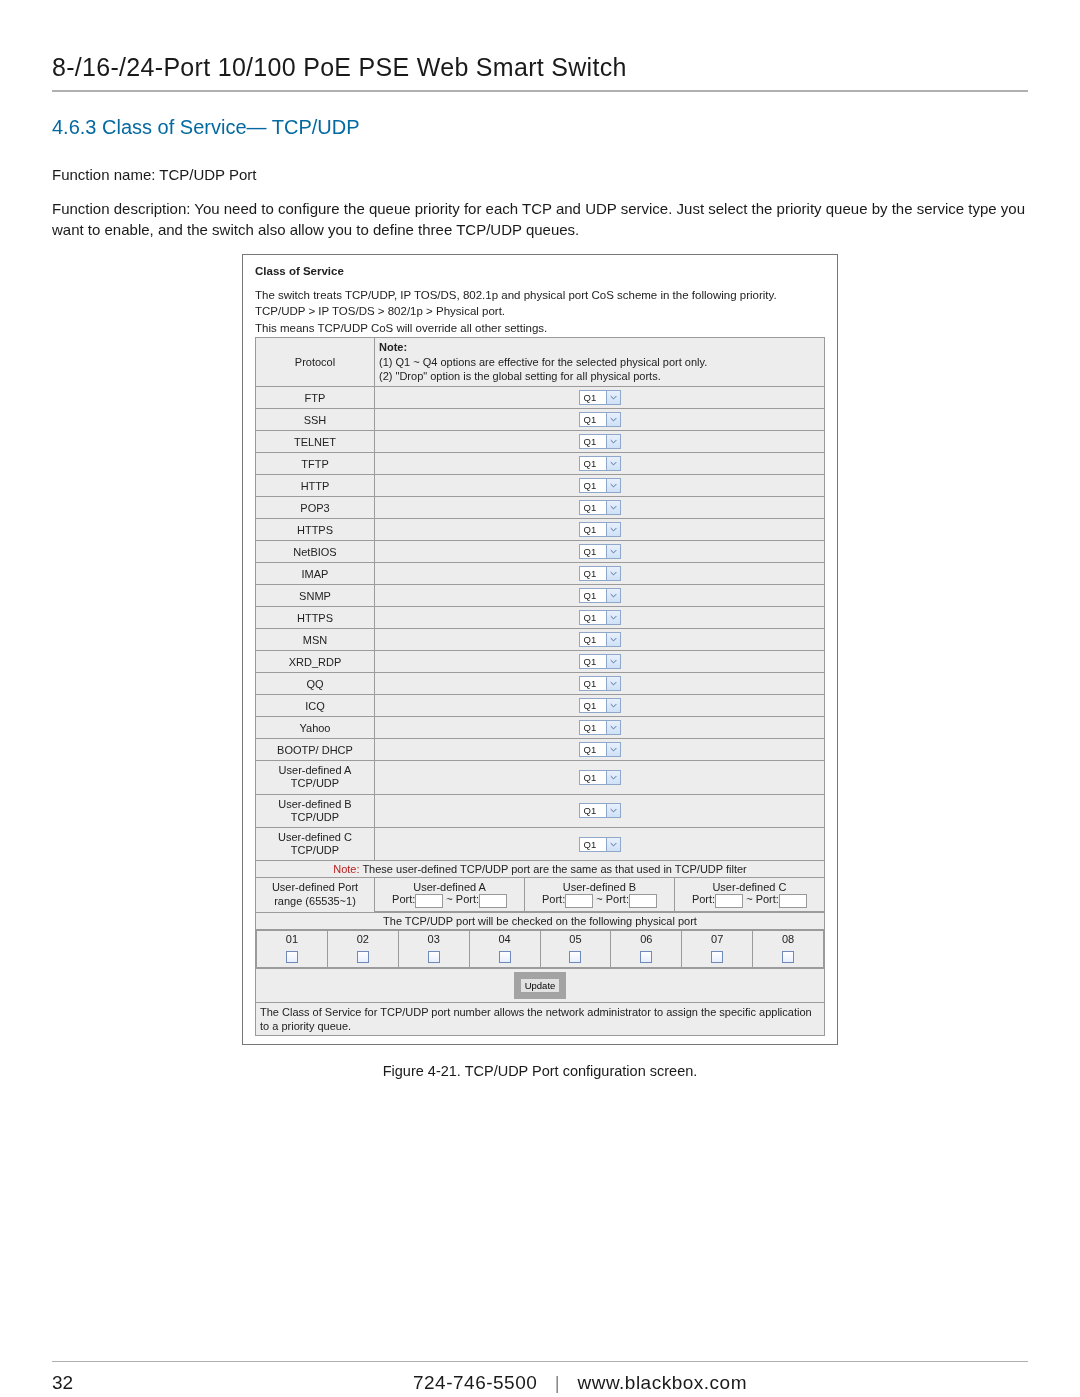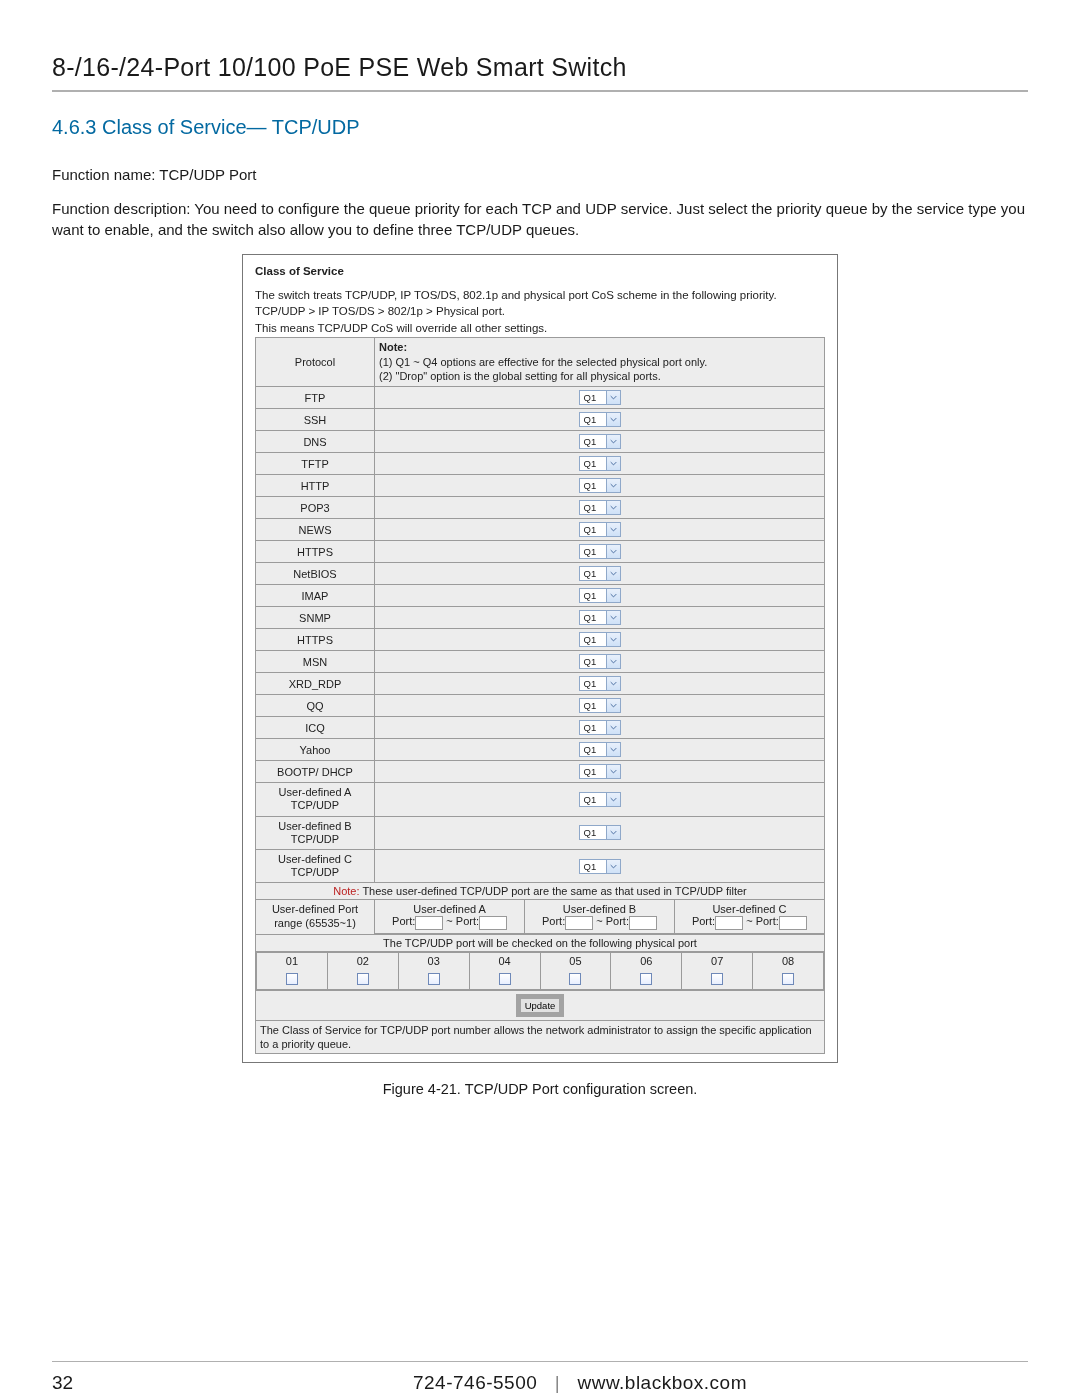--- a/index.html
+++ b/index.html
@@ -21,21 +21,21 @@
 .sel-box{border:1px solid #8fa8c9;background:#fff;padding:0 4px;height:13px;display:inline-flex;align-items:center;min-width:18px;}
 .sel-btn{width:13px;height:13px;border:1px solid #8fa8c9;border-left:none;background:linear-gradient(#e8f0fb,#cfe1f7);display:inline-flex;align-items:center;justify-content:center;color:#4a6ea0;}
 .sel-btn svg{width:7px;height:5px;}
 .note-row td{text-align:center;font-size:11px;}
 .note-red{color:#bb2020;}
 .port-input{display:inline-block;border:1px solid #999;background:#fff;height:12px;width:26px;vertical-align:middle;}
 .ud-col{text-align:center;width:33%;}
 .hdr-row td{text-align:center;font-size:11px;}
 .port-tbl td{text-align:center;font-size:11px;width:12.5%;background:#ededed;border:1px solid #9b9b9b;padding:2px 0;}
 .cb{display:inline-block;width:10px;height:10px;border:1px solid #6f89b8;background:linear-gradient(#fff,#e8efff);margin-top:2px;}
-.upd{background:#e2e2e2;border:5px solid #a3a3a3;font-size:9.5px;padding:1px 4px;font-family:Arial;}
+.upd{background:#e2e2e2;border:7px solid #a3a3a3;font-size:9.5px;padding:1px 4px;font-family:Arial;}
 .upd-row td{text-align:center;padding:3px 0;}
 .final-desc{padding:3px 4px;font-size:11px;line-height:1.3;}
 .caption{text-align:center;font-size:14.5px;margin:18px 0 0 0;}
 .footer{position:absolute;bottom:20px;left:52px;right:52px;}
 .footer-line{border:none;border-top:1px solid #b0b0b0;margin:0 0 10px 0;}
 .footer-row{display:flex;font-size:19px;}
 .pagenum{width:80px;}
 .footer-center{flex:1;text-align:center;letter-spacing:.5px;}
 .pipe{color:#888;}
 </style>
@@ -86,21 +86,21 @@
               <td class="prio-cell"><span class="sel">
                   <span class="sel-box">Q1</span>
                   <span class="sel-btn">
                     <svg viewBox="0 0 10 6">
                       <path d="M1 1 L5 5 L9 1" fill="none" stroke="#4a6ea0" stroke-width="1.4"></path>
                     </svg>
                   </span>
                 </span></td>
             </tr>
             <tr>
-              <td class="proto-col" style="">DNS</td>
+              <td class="proto-col" style="">TELNET</td>
               <td class="prio-cell"><span class="sel">
                   <span class="sel-box">Q1</span>
                   <span class="sel-btn">
                     <svg viewBox="0 0 10 6">
                       <path d="M1 1 L5 5 L9 1" fill="none" stroke="#4a6ea0" stroke-width="1.4"></path>
                     </svg>
                   </span>
                 </span></td>
             </tr>
             <tr>
@@ -120,31 +120,20 @@
                   <span class="sel-box">Q1</span>
                   <span class="sel-btn">
                     <svg viewBox="0 0 10 6">
                       <path d="M1 1 L5 5 L9 1" fill="none" stroke="#4a6ea0" stroke-width="1.4"></path>
                     </svg>
                   </span>
                 </span></td>
             </tr>
             <tr>
               <td class="proto-col" style="">POP3</td>
-              <td class="prio-cell"><span class="sel">
-                  <span class="sel-box">Q1</span>
-                  <span class="sel-btn">
-                    <svg viewBox="0 0 10 6">
-                      <path d="M1 1 L5 5 L9 1" fill="none" stroke="#4a6ea0" stroke-width="1.4"></path>
-                    </svg>
-                  </span>
-                </span></td>
-            </tr>
-            <tr>
-              <td class="proto-col" style="">NEWS</td>
               <td class="prio-cell"><span class="sel">
                   <span class="sel-box">Q1</span>
                   <span class="sel-btn">
                     <svg viewBox="0 0 10 6">
                       <path d="M1 1 L5 5 L9 1" fill="none" stroke="#4a6ea0" stroke-width="1.4"></path>
                     </svg>
                   </span>
                 </span></td>
             </tr>
             <tr>

